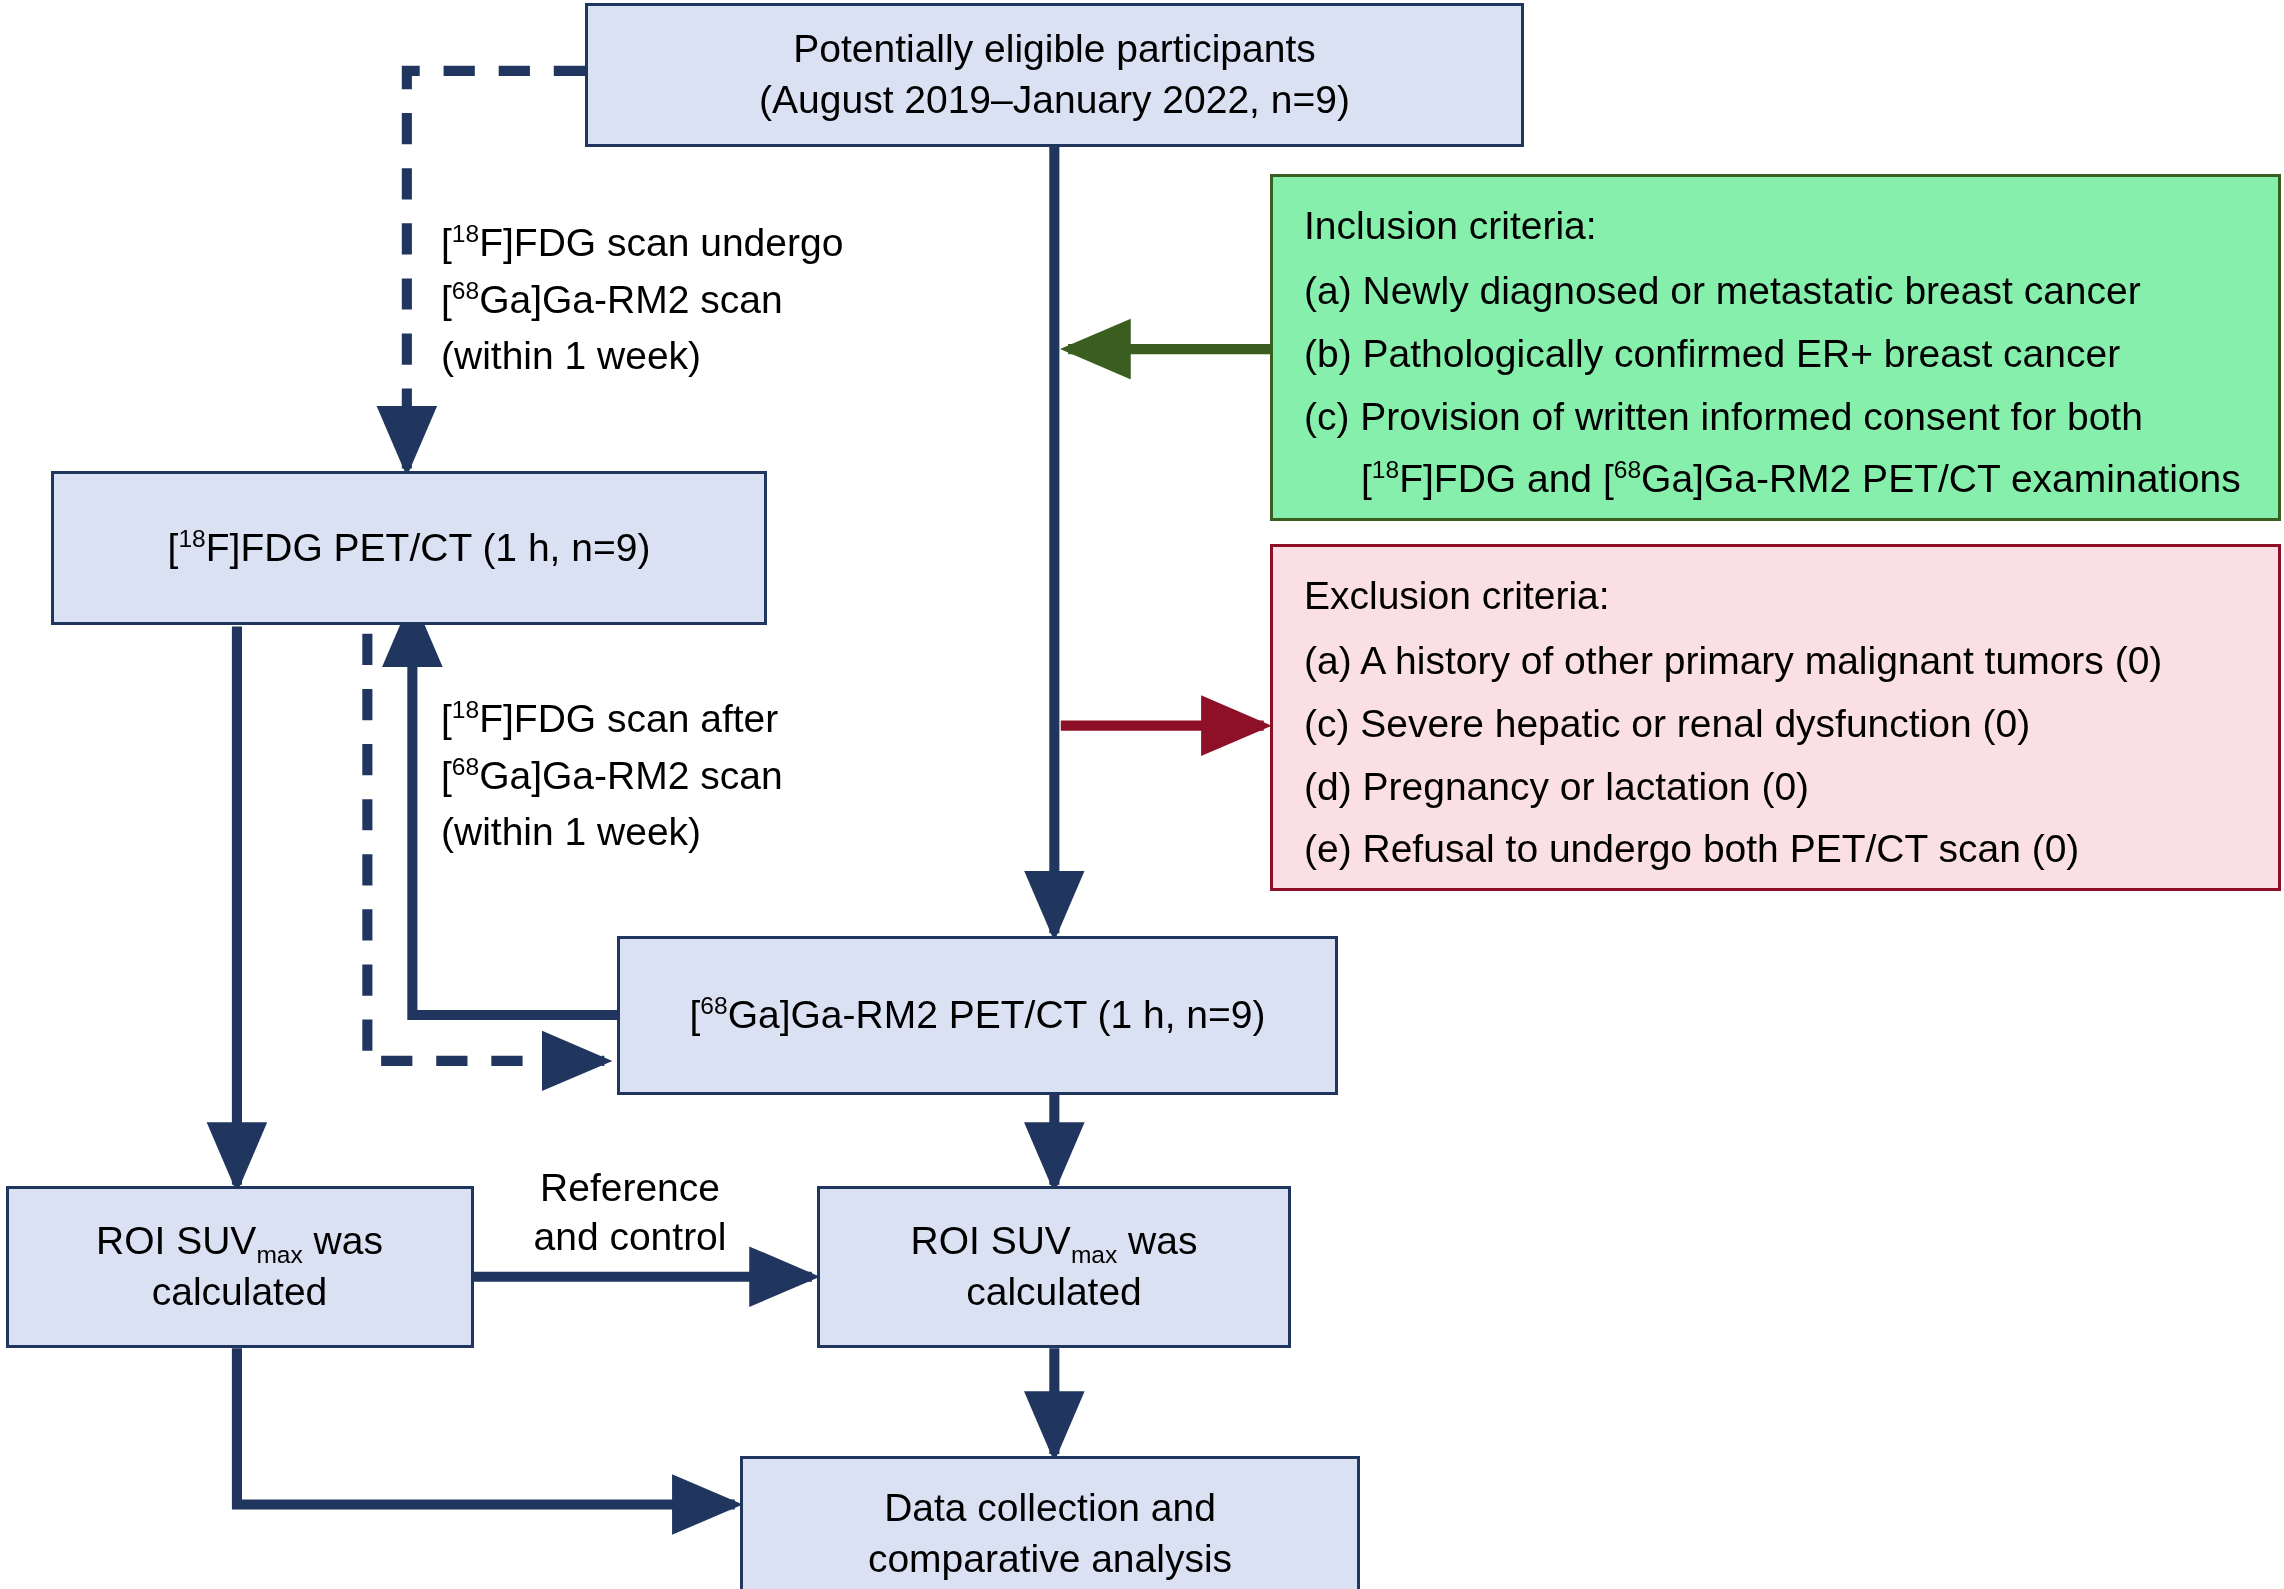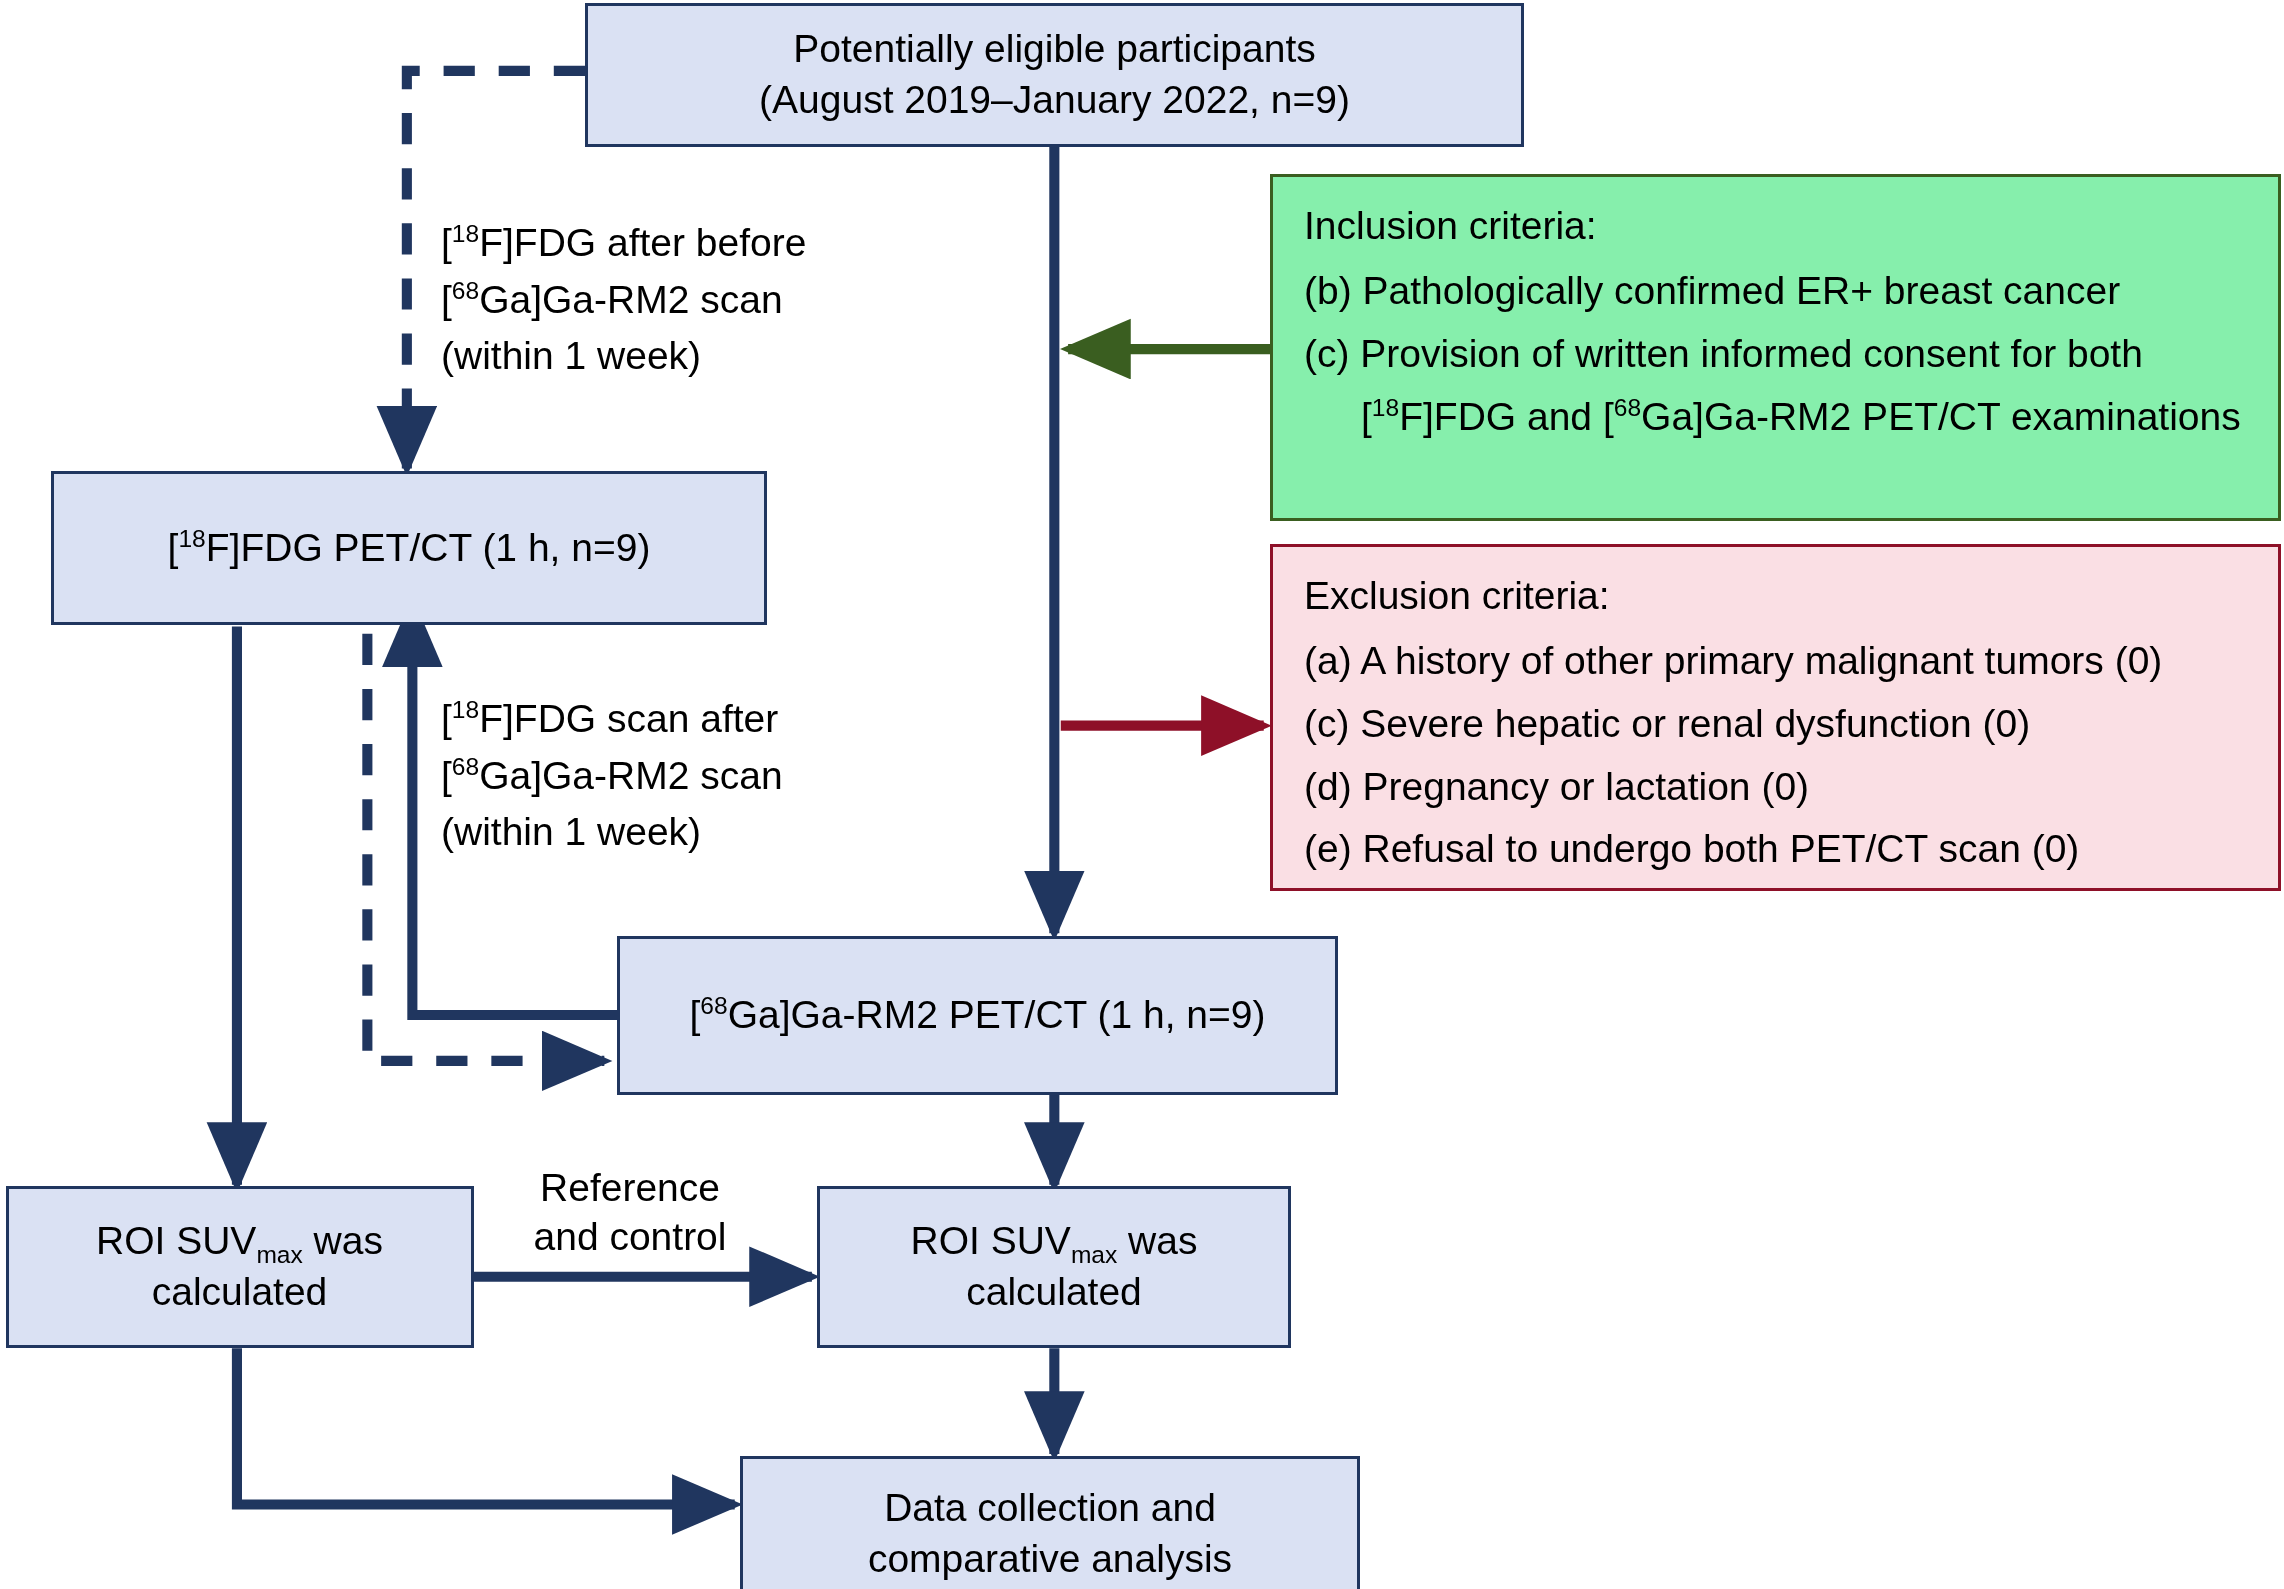--- a/index.html
+++ b/index.html
@@ -136,35 +136,36 @@
     <path d="M 258,1468 L 258,1638 L 800,1638" fill="none" stroke="#20365f" stroke-width="11" marker-end="url(#arrowBlue)"></path>
   </svg>
 
   <div class="node node-blue" style="left:585px; top:2.8px; width:939px; height:144px; flex-direction:column;">
     <div>Potentially eligible participants</div>
     <div>(August 2019–January 2022, n=9)</div>
   </div>
 
   <div class="node node-green" style="left:1270px; top:174px; width:1011px; height:347px; flex-direction:column;">
     <div class="crit-title">Inclusion criteria:</div>
+    <div class="crit-item">(a) Newly diagnosed or metastatic breast cancer</div>
     <div class="crit-item">(b) Pathologically confirmed ER+ breast cancer</div>
     <div class="crit-item">(c) Provision of written informed consent for both</div>
     <div class="crit-cont nwrap"><span>[</span><sup>18</sup><span>F]FDG and [</span><sup>68</sup><span>Ga]Ga-RM2 PET/CT examinations</span></div>
   </div>
 
   <div class="node node-red" style="left:1270px; top:544px; width:1011px; height:347px; flex-direction:column;">
     <div class="crit-title">Exclusion criteria:</div>
     <div class="crit-item">(a) A history of other primary malignant tumors (0)</div>
     <div class="crit-item">(c) Severe hepatic or renal dysfunction (0)</div>
     <div class="crit-item">(d) Pregnancy or lactation (0)</div>
     <div class="crit-item">(e) Refusal to undergo both PET/CT scan (0)</div>
   </div>
 
   <div class="edge-label" style="left:441px; top:215px;">
-    <div><span>[</span><sup>18</sup><span>F]FDG after before</span></div>
+    <div><span>[</span><sup>18</sup><span>F]FDG scan undergo</span></div>
     <div><span>[</span><sup>68</sup><span>Ga]Ga-RM2 scan</span></div>
     <div>(within 1 week)</div>
   </div>
 
   <div class="node node-blue" style="left:51px; top:471px; width:716px; height:154px;">
     <div class="nwrap"><span>[</span><sup>18</sup><span>F]FDG PET/CT (1 h, n=9)</span></div>
   </div>
 
   <div class="edge-label" style="left:441px; top:691px;">
     <div><span>[</span><sup>18</sup><span>F]FDG scan after</span></div>

